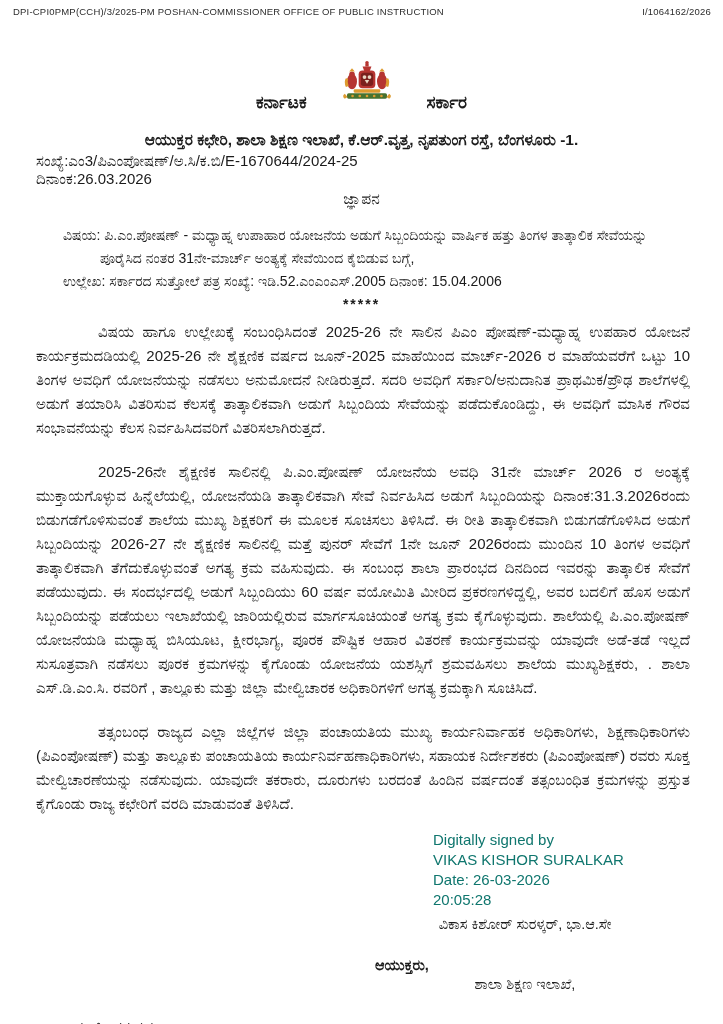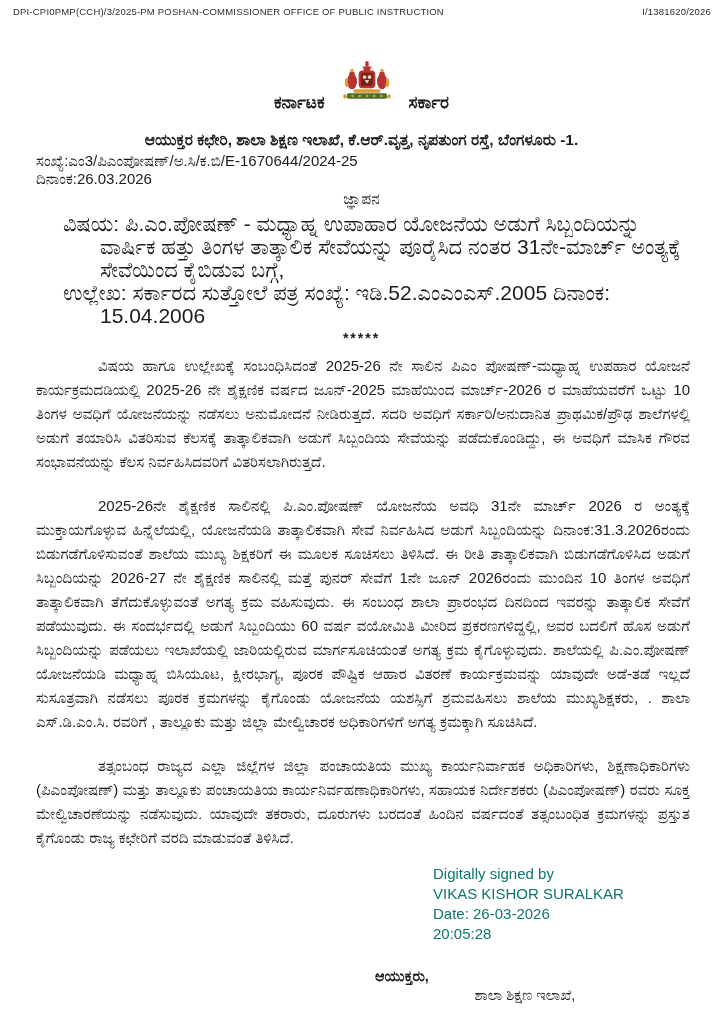--- a/index.html
+++ b/index.html
@@ -24,21 +24,21 @@
     font-family: "Liberation Sans", sans-serif;
   }
   .masthead {
     margin-top: 40px;
     text-align: center;
   }
   .masthead-row {
     display: flex;
     justify-content: center;
     align-items: flex-end;
-    gap: 12px;
+    gap: 30px;
   }
   .govt-title {
     font-weight: bold;
     font-size: 17px;
     padding-bottom: 2px;
   }
   .emblem { width: 60px; height: 58px; display: block; }
   .office-line {
     font-weight: bold;
     font-size: 15.5px;
@@ -50,22 +50,22 @@
     padding: 3px 62px 0 36px;
     font-size: 15px;
     flex-direction: column;
   }
   .memo-title {
     text-align: center;
     font-size: 15.5px;
     margin-top: 2px;
   }
   .subject-block {
-    margin: 4px 40px 0 63px;
-    font-size: 21px;
+    margin: 16px 40px 0 63px;
+    font-size: 14px;
     line-height: 23px;
   }
   .hanging {
     padding-left: 37px;
     text-indent: -37px;
   }
   .separator {
     text-align: center;
     font-weight: bold;
     font-size: 14px;
@@ -124,21 +124,21 @@
   .recipients li {
     font-size: 15px;
     line-height: 23px;
   }
 </style>
 </head>
 <body>
 
 <div class="doc-header">
   <span>DPI-CPI0PMP(CCH)/3/2025-PM POSHAN-COMMISSIONER OFFICE OF PUBLIC INSTRUCTION</span>
-  <span>I/1381620/2026</span>
+  <span>I/1064162/2026</span>
 </div>
 
 <div class="masthead">
   <div class="masthead-row">
     <span class="govt-title">ಕರ್ನಾಟಕ</span>
     <svg class="emblem" viewBox="0 0 108 96" xmlns="http://www.w3.org/2000/svg">
 
       <circle cx="54" cy="6" r="3.2" fill="#b63531"></circle>
       <rect x="51" y="8" width="6" height="5" fill="#b63531"></rect>
 
@@ -203,20 +203,21 @@
     <p>ತತ್ಸಂಬಂಧ ರಾಜ್ಯದ ಎಲ್ಲಾ ಜಿಲ್ಲೆಗಳ ಜಿಲ್ಲಾ ಪಂಚಾಯತಿಯ ಮುಖ್ಯ ಕಾರ್ಯನಿರ್ವಾಹಕ ಅಧಿಕಾರಿಗಳು, ಶಿಕ್ಷಣಾಧಿಕಾರಿಗಳು (ಪಿಎಂಪೋಷಣ್) ಮತ್ತು ತಾಲ್ಲೂಕು ಪಂಚಾಯತಿಯ ಕಾರ್ಯನಿರ್ವಹಣಾಧಿಕಾರಿಗಳು, ಸಹಾಯಕ ನಿರ್ದೇಶಕರು (ಪಿಎಂಪೋಷಣ್) ರವರು ಸೂಕ್ತ ಮೇಲ್ವಿಚಾರಣೆಯನ್ನು ನಡೆಸುವುದು. ಯಾವುದೇ ತಕರಾರು, ದೂರುಗಳು ಬರದಂತೆ ಹಿಂದಿನ ವರ್ಷದಂತೆ ತತ್ಸಂಬಂಧಿತ ಕ್ರಮಗಳನ್ನು ಪ್ರಸ್ತುತ ಕೈಗೊಂಡು ರಾಜ್ಯ ಕಛೇರಿಗೆ ವರದಿ ಮಾಡುವಂತೆ ತಿಳಿಸಿದೆ.</p>
   </div>
 
 <div class="signature-section">
   <div class="digital-sig">
       <div>Digitally signed by</div>
       <div>VIKAS KISHOR SURALKAR</div>
       <div>Date: 26-03-2026</div>
       <div>20:05:28</div>
     </div>
+  <div class="sig-name">ವಿಕಾಸ ಕಿಶೋರ್ ಸುರಳ್ಕರ್, ಭಾ.ಆ.ಸೇ</div>
   <div class="sig-designation">ಆಯುಕ್ತರು,</div>
   <div class="sig-department">ಶಾಲಾ ಶಿಕ್ಷಣ ಇಲಾಖೆ,</div>
 </div>
 
 <div class="action-heading">ಇವರಿಗೆ ಅಗತ್ಯ ಕ್ರಮಕ್ಕಾಗಿ,</div>
 <ul class="recipients">
     <li>1) ಅಪರ ಆಯುಕ್ತರು, ಆಯುಕ್ತಾಲಯ, ಶಾಲಾ ಶಿಕ್ಷಣ ಇಲಾಖೆ, ಕಲಬುರ್ಗಿ ವಿಭಾಗ,</li>
   </ul>
 
 </body></html>

